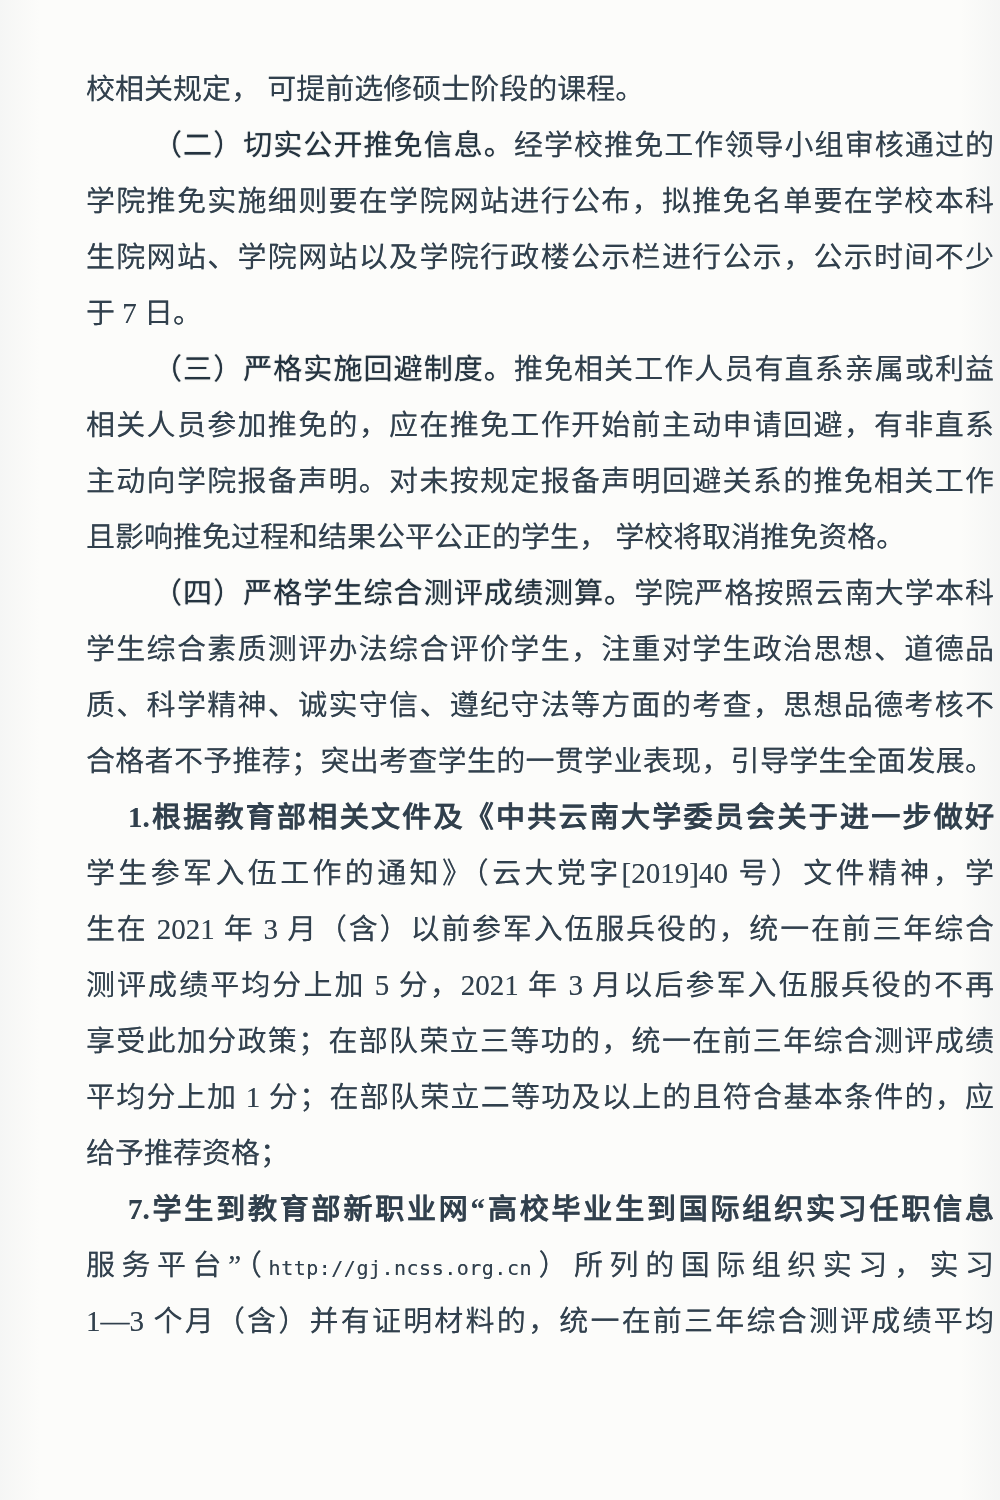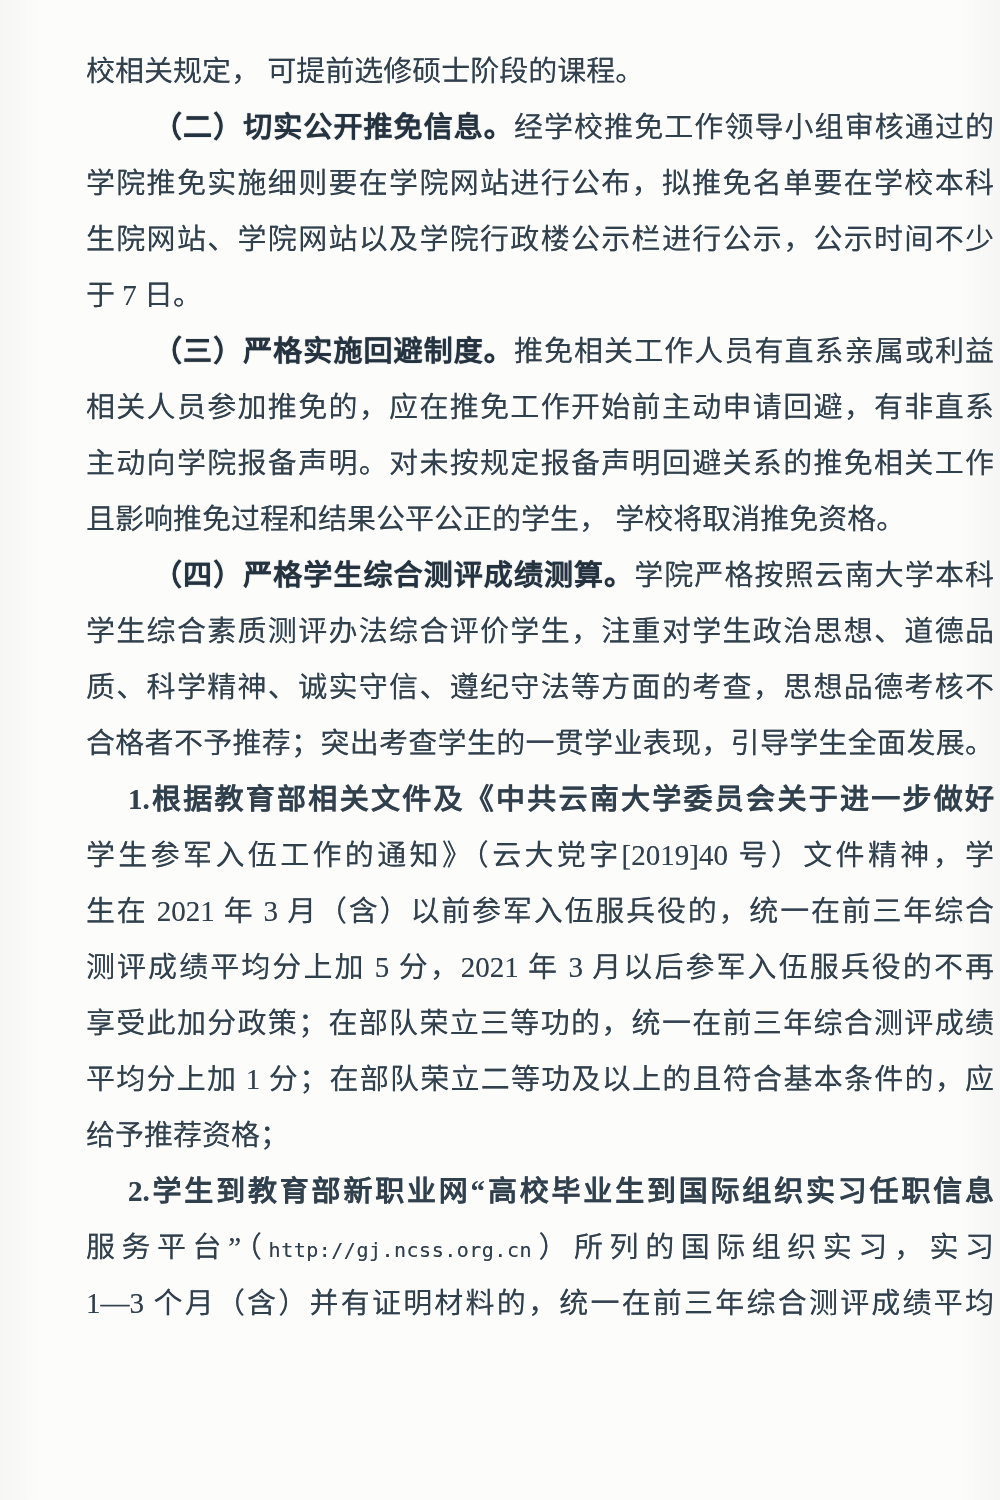--- a/index.html
+++ b/index.html
@@ -11,42 +11,42 @@
   }
   .page {
     position: relative;
     width: 1000px;
     height: 1500px;
     background:
       linear-gradient(90deg, rgba(225,228,230,0.25) 0%, rgba(255,255,255,0) 4%, rgba(255,255,255,0) 96%, rgba(228,230,232,0.3) 100%),
       var(--bg, #fcfcfa);
   }
   .doc {
-    padding: 43px 6px 0 86px;
+    padding: 61px 6px 0 86px;
     font-family: "Liberation Serif", "DejaVu Serif", serif;
     font-size: 29px;
     line-height: 56px;
     color: var(--text, #31404d);
     text-shadow: 0 0 0.6px rgba(44, 60, 74, 0.55);
   }
   .line {
     height: 56px;
     overflow: hidden;
     text-align: justify;
     white-space: nowrap;
   }
   .line.fill {
     white-space: normal;
     text-align-last: justify;
     -moz-text-align-last: justify;
   }
   .indent-section { padding-left: 67px; }
   .indent-item    { padding-left: 42px; font-weight: bold; }
   .bold {
-    font-weight: 700;
+    font-weight: 400;
     color: var(--heading, #24333f);
     text-shadow: 0 0 0.9px rgba(30, 44, 56, 0.7);
   }
   .mono {
     font-family: "DejaVu Sans Mono", "Liberation Mono", monospace;
     font-size: 20px;
     letter-spacing: 0.5px;
   }
 </style>
 </head>
@@ -67,17 +67,17 @@
       <div class="line fill"><span>学生综合素质测评办法综合评价学生，注重对学生政治思想、道德品</span></div>
       <div class="line fill"><span>质、科学精神、诚实守信、遵纪守法等方面的考查，思想品德考核不</span></div>
       <div class="line fill"><span>合格者不予推荐；突出考查学生的一贯学业表现，引导学生全面发展。</span></div>
       <div class="line fill indent-item"><span>1.根据教育部相关文件及《中共云南大学委员会关于进一步做好</span></div>
       <div class="line fill"><span>学生参军入伍工作的通知》（云大党字[2019]40 号）文件精神，学</span></div>
       <div class="line fill"><span>生在 2021 年 3 月（含）以前参军入伍服兵役的，统一在前三年综合</span></div>
       <div class="line fill"><span>测评成绩平均分上加 5 分，2021 年 3 月以后参军入伍服兵役的不再</span></div>
       <div class="line fill"><span>享受此加分政策；在部队荣立三等功的，统一在前三年综合测评成绩</span></div>
       <div class="line fill"><span>平均分上加 1 分；在部队荣立二等功及以上的且符合基本条件的，应</span></div>
       <div class="line"><span>给予推荐资格；</span></div>
-      <div class="line fill indent-item"><span>2.学生到教育部新职业网“高校毕业生到国际组织实习任职信息</span></div>
+      <div class="line fill indent-item"><span>7.学生到教育部新职业网“高校毕业生到国际组织实习任职信息</span></div>
       <div class="line fill"><span>服务平台”（</span><span class="mono">http://gj.ncss.org.cn</span><span>）所列的国际组织实习，实习</span></div>
       <div class="line fill"><span>1—3 个月（含）并有证明材料的，统一在前三年综合测评成绩平均</span></div>
     </div>
 </div>
 
 </body></html>

